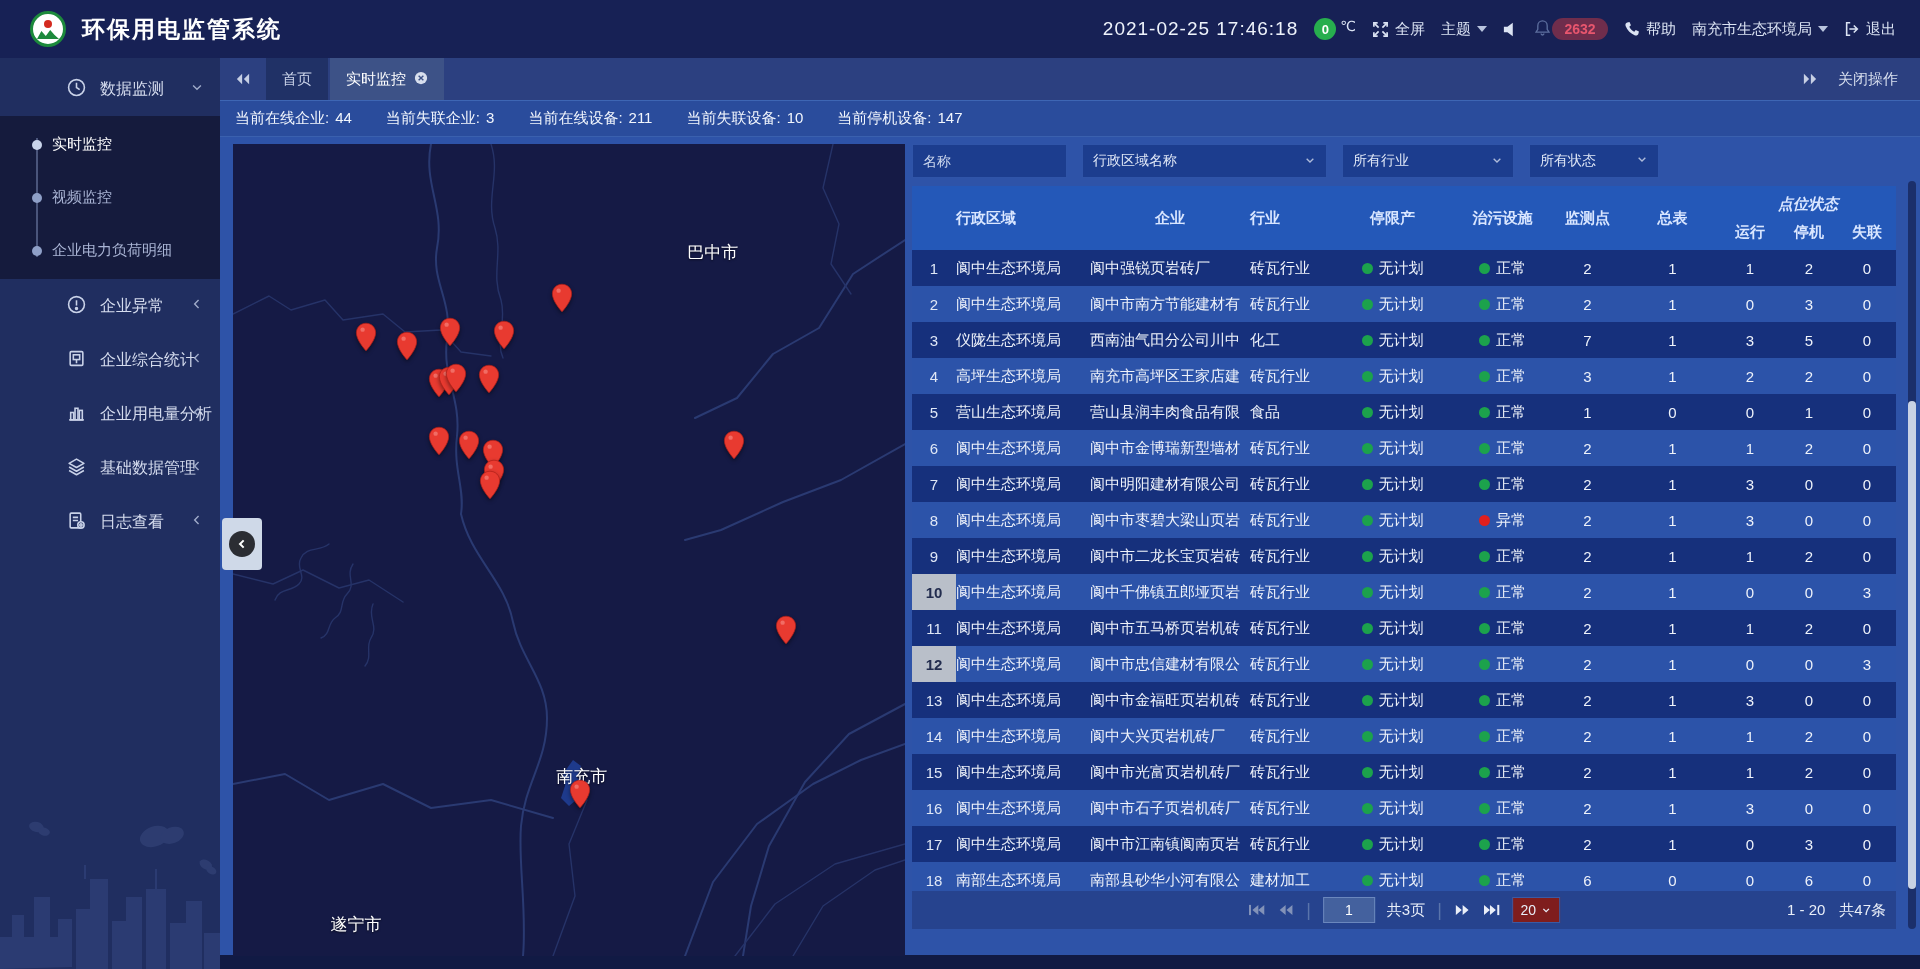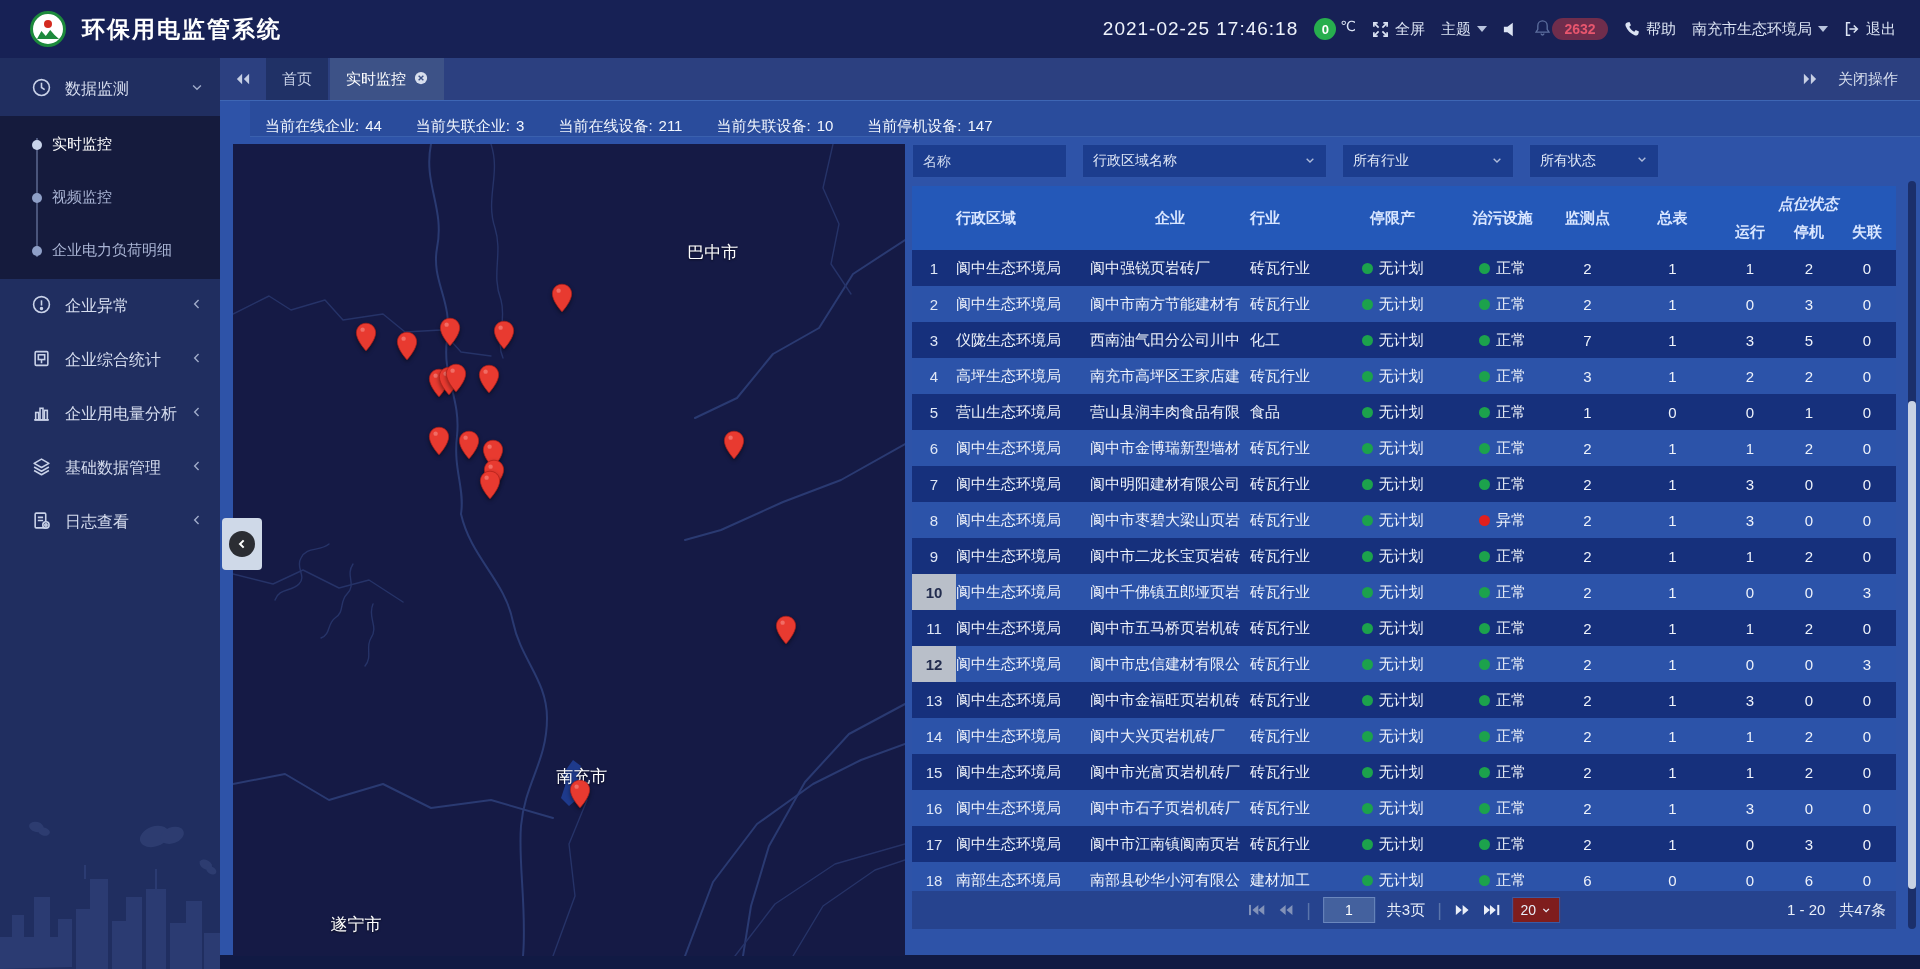--- a/index.html
+++ b/index.html
@@ -30,21 +30,21 @@
   .notif-badge { min-width:56px; height:22px; border-radius:11px; background:#6f2d4c; color:#e8566e;
                  font-size:14px; font-weight:bold; display:flex; align-items:center; justify-content:center;
                  padding:0 8px; }
   .caret-down { width:0; height:0; border-left:5px solid transparent; border-right:5px solid transparent;
                 border-top:6px solid #b9c4de; display:inline-block; }
 
   
   .sidebar { position:absolute; left:0; top:58px; width:220px; height:911px;
              background:#202e60; z-index:4; overflow:hidden; }
   .side-group { height:54px; display:flex; align-items:center; padding-left:32px; gap:14px;
-                color:#d5dcee; font-size:16px; cursor:pointer; position:relative; }
+                color:#d5dcee; font-size:16px; cursor:pointer; position:relative;margin-left:35px; }
   .side-group:first-child { margin-top:4px; }
   .side-group .chev { position:absolute; right:16px; color:#9fabc9; }
   .submenu { background:#151b3d; position:relative; padding:2px 0; }
   .submenu::before { content:""; position:absolute; left:36px; top:22px; bottom:22px; width:2px;
                      background:rgba(140,158,200,.45); }
   .sub-item { height:53px; display:flex; align-items:center; padding-left:52px; font-size:15px;
               color:#a9b4d4; cursor:pointer; position:relative; }
   .sub-item::before { content:""; position:absolute; left:32px; width:10px; height:10px; border-radius:50%;
                       background:#8fa0c8; }
   .sub-item.active { color:#ffffff; }
@@ -57,22 +57,22 @@
   .tab-arrow { width:46px; display:flex; align-items:center; justify-content:center; color:#c6cfe4; cursor:pointer; }
   .tab { display:flex; align-items:center; gap:8px; padding:0 16px; font-size:15px; color:#c9d2e8;
          background:#203166; cursor:pointer; margin-right:2px; }
   .tab.active { background:#3d5287; color:#fff; }
   .tabbar-right { margin-left:auto; display:flex; align-items:center; gap:20px; padding-right:22px;
                   color:#d8dfee; font-size:15px; }
 
   
   .main { position:absolute; left:220px; top:100px; width:1700px; height:855px; background:#2e53a8;
           border-top:1px solid #3e66b4; }
-  .statsbar { height:36px; background:#2a4c9c; display:flex; align-items:flex-end; padding-left:15px;
-              gap:34px; font-size:15px; border-bottom:1px solid #3a60ae;margin-left:30px; }
+  .statsbar { height:36px; background:#2a4c9c; display:flex; align-items:center; padding-left:15px;
+              gap:34px; font-size:15px; border-bottom:1px solid #3a60ae; }
   .stat { display:flex; gap:6px; color:#f2f6fd; white-space:nowrap; }
 
   
   .map { position:absolute; left:13px; top:43px; width:672px; height:812px; background:#151a45; overflow:hidden; }
   .map svg.geo { position:absolute; inset:0; }
   .geo .line { fill:none; stroke:#2a3a72; stroke-width:2; stroke-linejoin:round; stroke-linecap:round; }
   .geo .thin { stroke-width:1.4; stroke:#263368; }
   .city-label { position:absolute; transform:translate(-50%,-50%); color:#ffffff; font-size:17px;
                 text-shadow:0 1px 2px rgba(0,0,0,.6); white-space:nowrap; pointer-events:none; }
   .pin { position:absolute; transform:translate(-50%,-100%); cursor:pointer; filter:drop-shadow(0 2px 2px rgba(0,0,0,.45)); }

